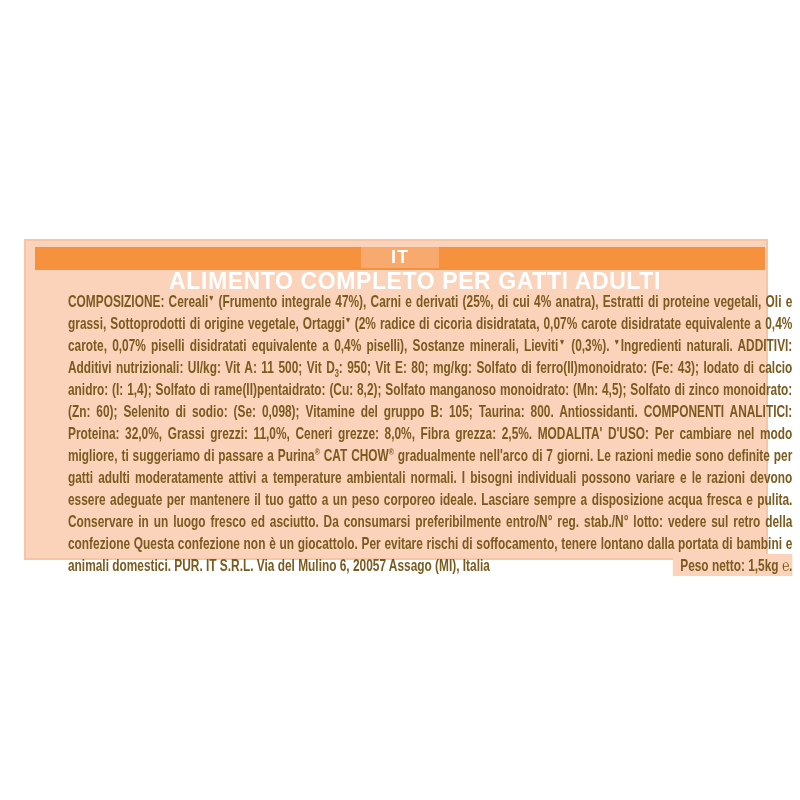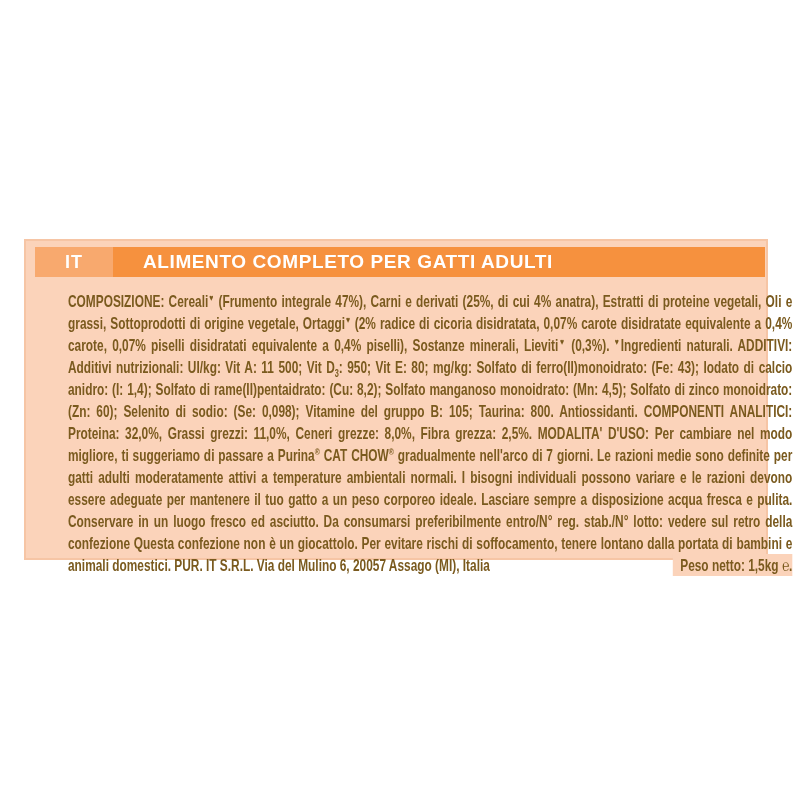--- a/index.html
+++ b/index.html
@@ -28,42 +28,43 @@
     height: 321px;
     background: var(--label-bg);
     box-shadow: inset 0 0 0 2px rgba(233,160,110,.28);
   }
 
   .bar {
     position: absolute;
     left: 11px;
     right: 3px;
     top: 8px;
-    height: 30px;
+    height: 23px;
     background: var(--header-bg);
     display: flex;
     align-items: center;
+    flex-direction: column;
   }
   .lang {
     width: 78px;
     height: 100%;
     background: var(--lang-badge-bg);
     display: flex;
     align-items: center;
     justify-content: center;
     color: var(--header-text);
     font-weight: 700;
     font-size: 18px;
     letter-spacing: 1px;
   }
   .title {
     margin-left: 30px;
     color: var(--header-text);
     font-weight: 700;
-    font-size: 19px;
+    font-size: 23px;
     letter-spacing: 0.6px;
     white-space: nowrap;
   }
 
   .body-wrap {
     position: absolute;
     left: 16px;
     top: 51px;
     width: 724px;
     height: 266px;

